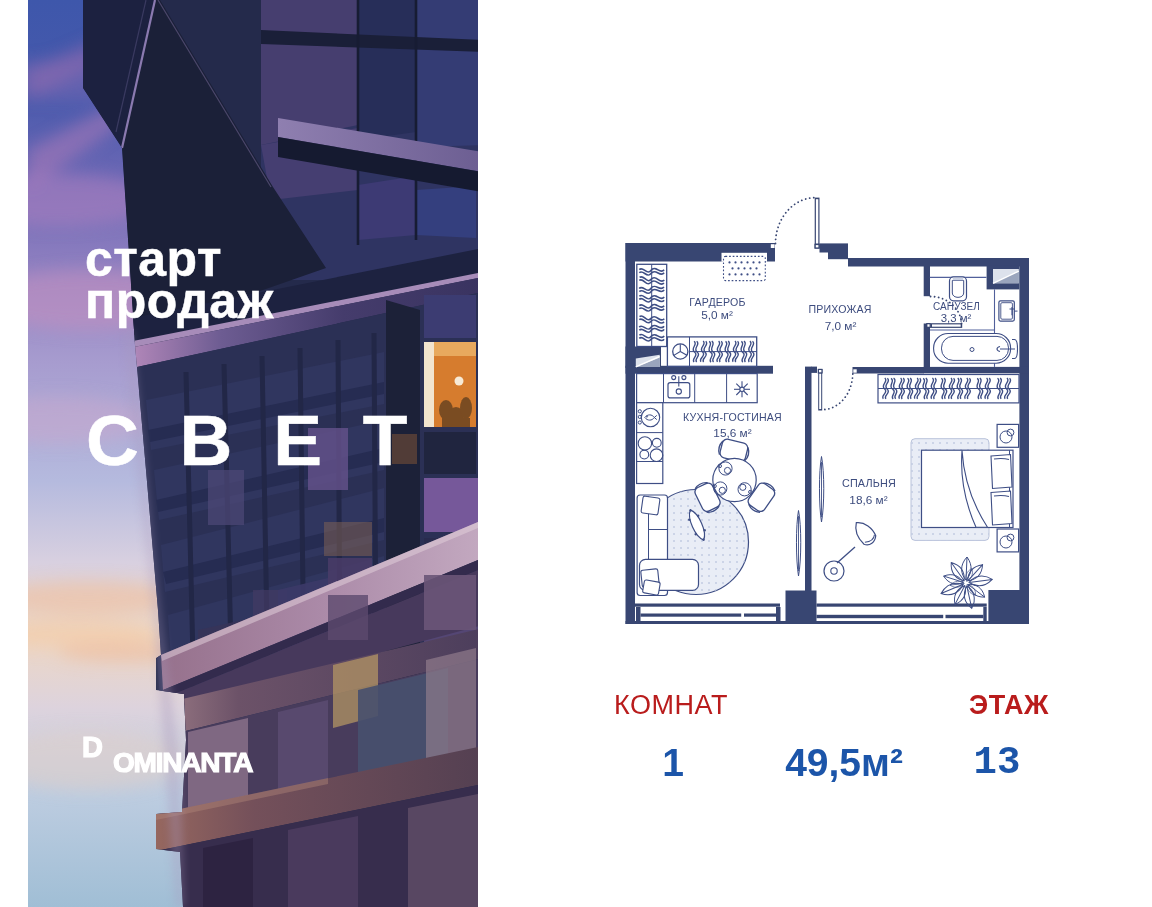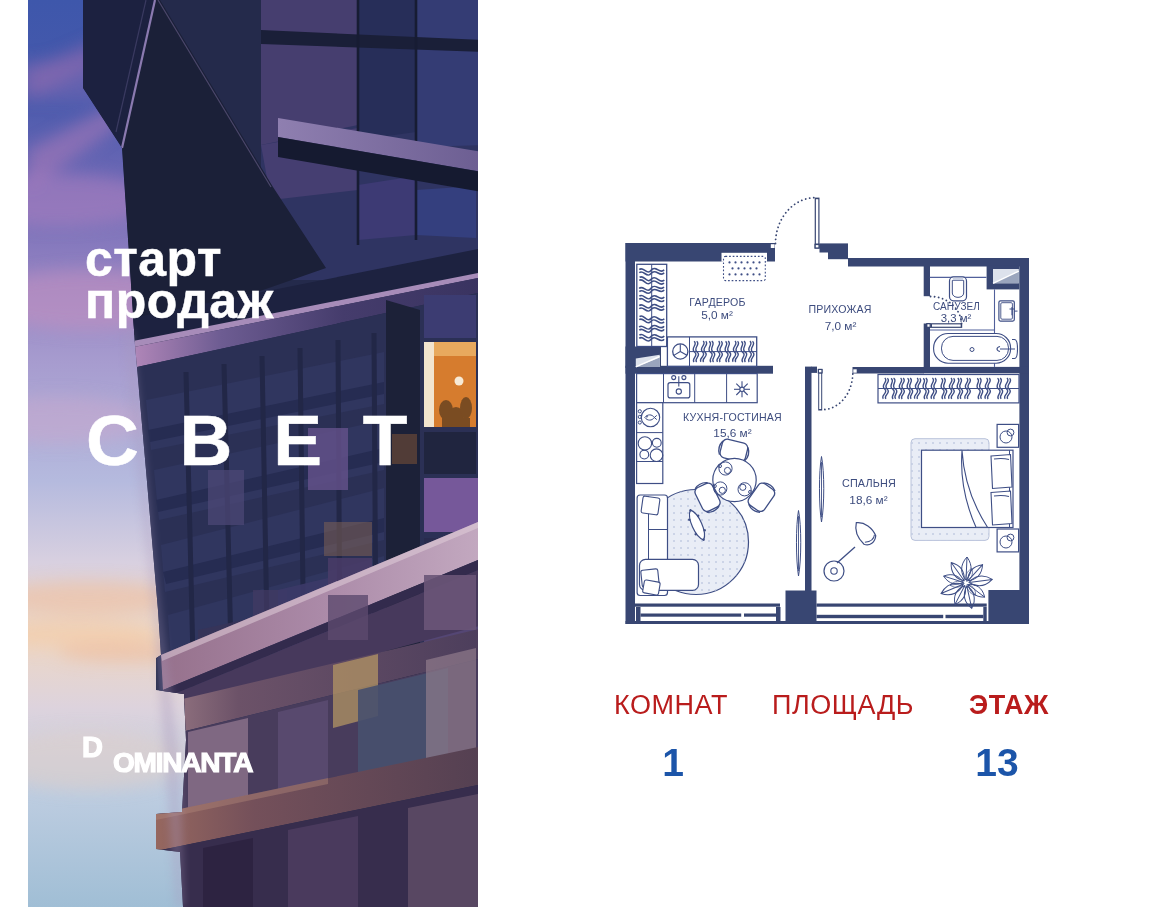--- a/index.html
+++ b/index.html
@@ -546,22 +546,22 @@
     <text x="704.5" y="421" font-size="10.6" letter-spacing="0.2">КУХНЯ-ГОСТИНАЯ</text>
     <text x="704.5" y="436.5" font-size="11.8">15,6 м²</text>
 
     <text x="841" y="487" font-size="10.8" letter-spacing="0.2">СПАЛЬНЯ</text>
     <text x="840.5" y="504" font-size="11.8">18,6 м²</text>
   </g>
 </svg>
 
 <div class="abs stat-label" style="left:643px;top:690px;transform:translateX(-50%);">КОМНАТ</div>
 
-<div class="abs stat-label" style="left:815px;top:690px;transform:translateX(-50%);">ПЛОЩАДЬ</div>
 
 <div class="abs stat-label" style="left:981px;top:690px;transform:translateX(-50%);font-weight:bold;">ЭТАЖ</div>
 
 <div class="abs stat-value" style="left:645px;top:741px;transform:translateX(-50%);">1</div>
 
-
-<div class="abs stat-value" style="left:969px;top:741px;transform:translateX(-50%);">13</div>
+<div class="abs stat-value" style="left:816px;top:741px;transform:translateX(-50%);">49,5м²</div>
+
+<div class="abs stat-value" style="left:969px;top:741px;transform:translateX(-50%);font-family:Liberation Mono, monospace;">13</div>
 
 </div>
 
 </body></html>

